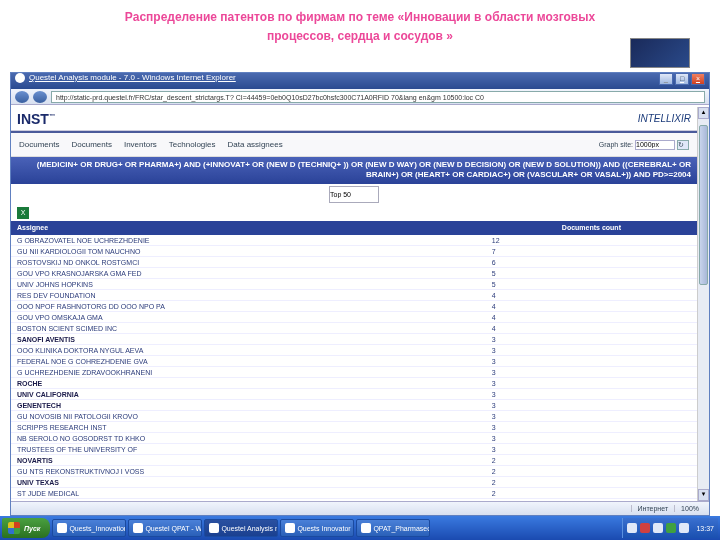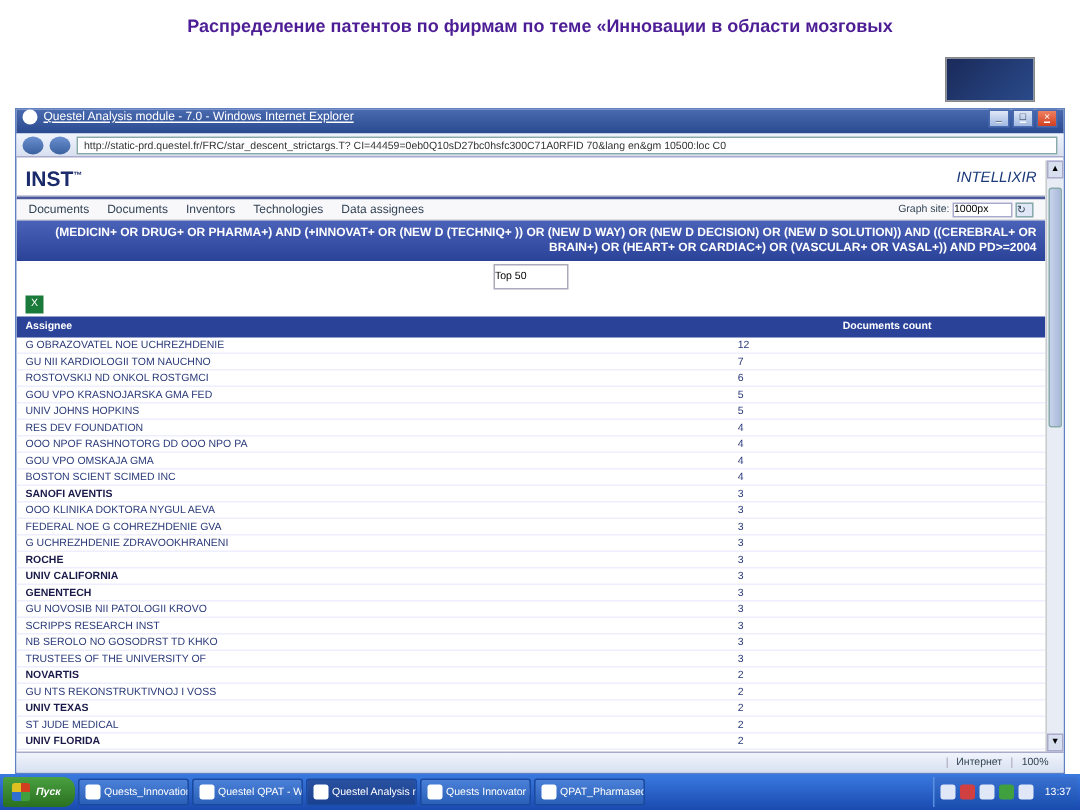--- a/index.html
+++ b/index.html
@@ -1,19 +1,19 @@
 <!DOCTYPE html>
 <html><head>
 <meta charset="utf-8">
 <style>
   * { margin: 0; padding: 0; box-sizing: border-box; }
   body { font-family: Arial, Verdana, sans-serif; font-size: 9px; background: #fff; width: 720px; height: 540px; overflow: hidden; position: relative; }
   
   .slide-title { text-align: center; padding: 8px 20px 6px; }
-  .slide-title h1 { font-size: 12px; font-weight: bold; color: #4c1d95; line-height: 1.6; }
+  .slide-title h1 { font-size: 12px; font-weight: bold; color: #ec4899; line-height: 1.6; }
   
   .corner-image { position: absolute; right: 30px; top: 38px; width: 60px; height: 30px; background: linear-gradient(135deg, #1a2a5a, #2a4a8a); border: 1px solid #888; }
   
   .browser { position: absolute; left: 10px; right: 10px; top: 72px; bottom: 24px; border: 1px solid #6080c0; background: #fff; }
   .browser-titlebar { height: 16px; background: linear-gradient(#4a6ab0, #2a4a90); color: #fff; display: flex; padding: 0 4px; font-size: 8px; text-decoration: underline; }
   .browser-titlebar .globe { width: 10px; height: 10px; background: #fff; border-radius: 50%; margin-right: 4px; }
   .wincontrols { margin-left: auto; display: flex; gap: 2px; }
   .wincontrols span { width: 14px; height: 12px; background: linear-gradient(#e0e8f8,#a0b8e0); border: 1px solid #4a6ab0; display: inline-block; font-size: 7px; text-align: center; line-height: 10px; color: #234; }
   .wincontrols .close { background: linear-gradient(#f08060,#d04020); color: #fff; }
   
@@ -30,21 +30,21 @@
   .statusbar { position: absolute; bottom: 0; left: 0; right: 0; height: 14px; background: linear-gradient(#f0f4fc,#d8e0f0); border-top: 1px solid #aac; font-size: 7px; display: flex; align-items: center; padding: 0 4px; color: #345; }
   .statusbar .spacer { flex: 1; }
   .statusbar .seg { padding: 0 6px; border-left: 1px solid #bbc; }
   
   .app-header { display: flex; align-items: center; padding: 2px 6px; height: 24px; border-bottom: 1px solid #ccd; }
   .qpat-logo { font-size: 14px; font-weight: bold; color: #1a2a6a; font-family: "Arial Black", sans-serif; }
   .qpat-logo .tm { font-size: 6px; vertical-align: super; }
   .intellixir { margin-left: auto; font-size: 10px; font-style: italic; color: #1a3a7a; text-align: center; }
   .hr-line { height: 2px; background: #4a5a9a; }
   
-  .app-nav { height: 14px; background: #f8f8fa; display: flex; align-items: center; gap: 12px; padding: 0 8px; font-size: 8px; color: #345; border-bottom: 1px solid #ddd; }
+  .app-nav { height: 24px; background: #f8f8fa; display: flex; align-items: center; gap: 12px; padding: 0 8px; font-size: 8px; color: #345; border-bottom: 1px solid #ddd; }
   .app-nav span { cursor: pointer; }
   .zoom { margin-left: auto; display: flex; gap: 2px; align-items: center; font-size: 7px; }
   .zoom input { width: 40px; height: 10px; font-size: 7px; border: 1px solid #aac; }
   .zoom-btn { width: 12px; height: 10px; background: #e0e8f8; border: 1px solid #8aa; display: inline-block; }
   
   .query-bar { background: linear-gradient(#4a62b8, #2a4298); color: #fff; font-size: 8px; font-weight: bold; text-align: right; padding: 3px 6px; line-height: 1.3; }
   
   .subheader { text-align: center; padding: 3px; font-size: 8px; color: #334; }
   .subheader .q { color: #4a6ab0; cursor: pointer; }
   .subheader2 { text-align: center; padding: 2px; }
@@ -71,20 +71,21 @@
   .tray .red { background: #d04040; }
   .tray .grn { background: #40a040; }
   .clock { font-size: 7px; padding-left: 4px; }
 </style>
 </head>
 <body>
 
 <div class="slide-title">
   <h1>
     <span>Распределение патентов по фирмам по теме «Инновации в области мозговых</span><br>
+    <span>процессов, сердца и сосудов »</span>
   </h1>
 </div>
 <div class="corner-image"></div>
 
 <div class="browser">
   <div class="browser-titlebar">
     <span class="globe"></span>
     <span>Questel Analysis module - 7.0 - Windows Internet Explorer</span>
     <span class="wincontrols">
       <span>_</span>

